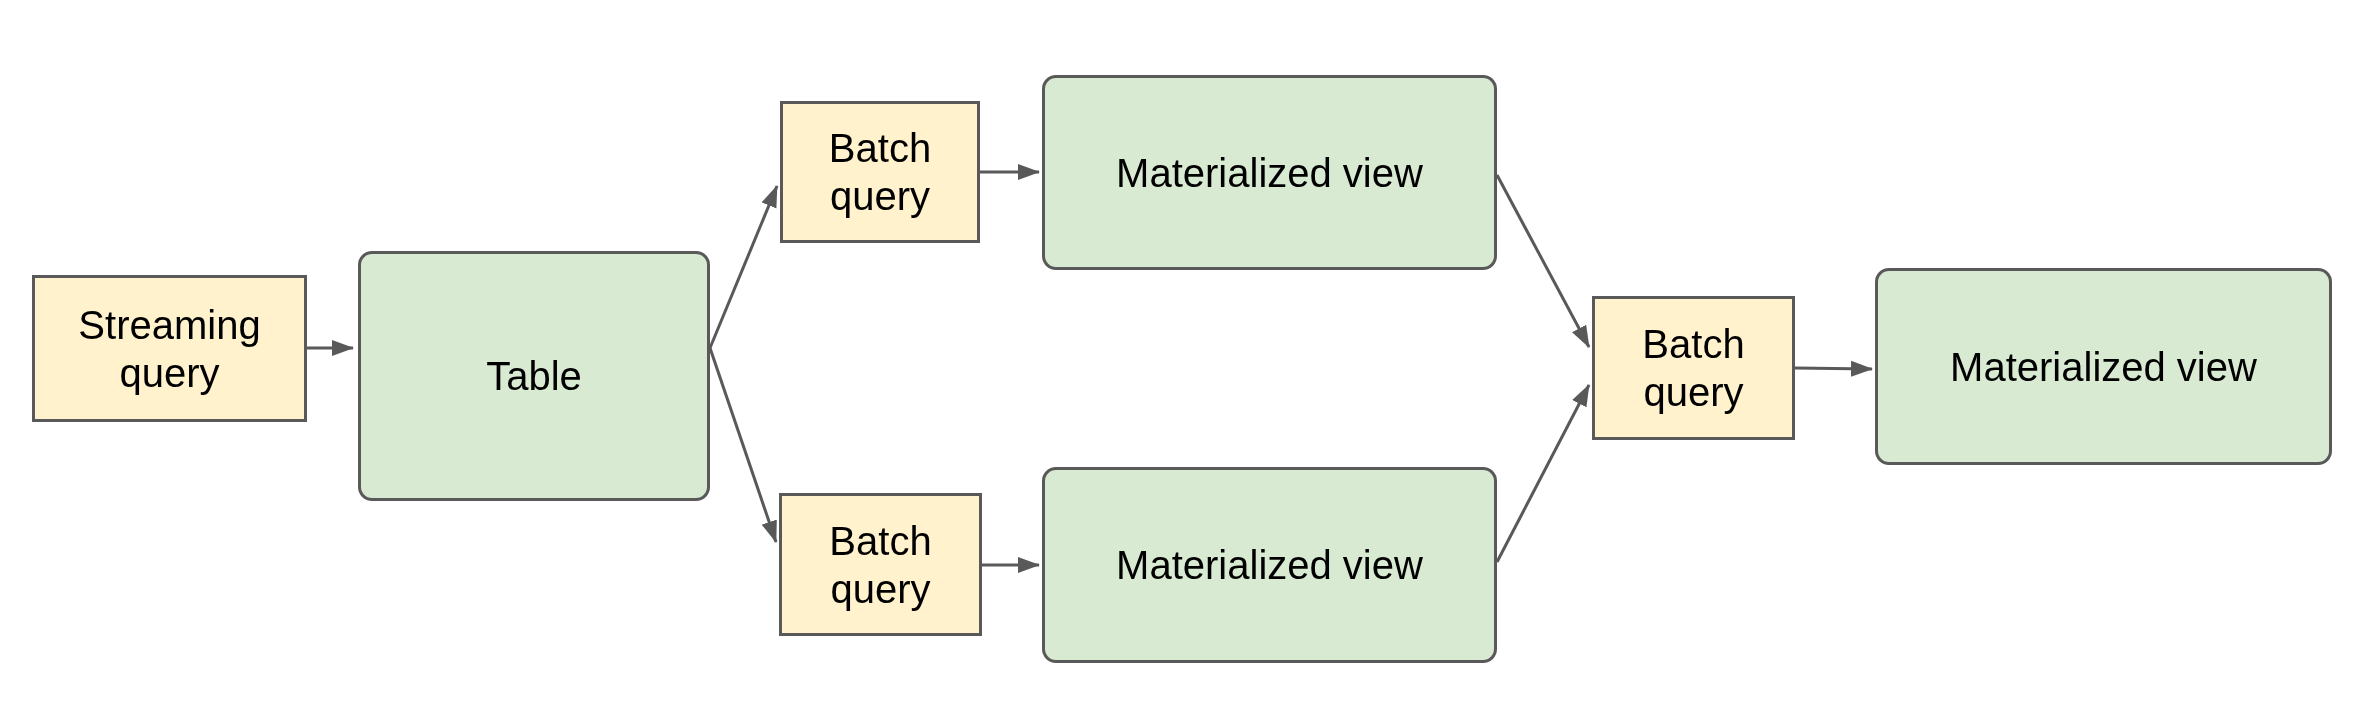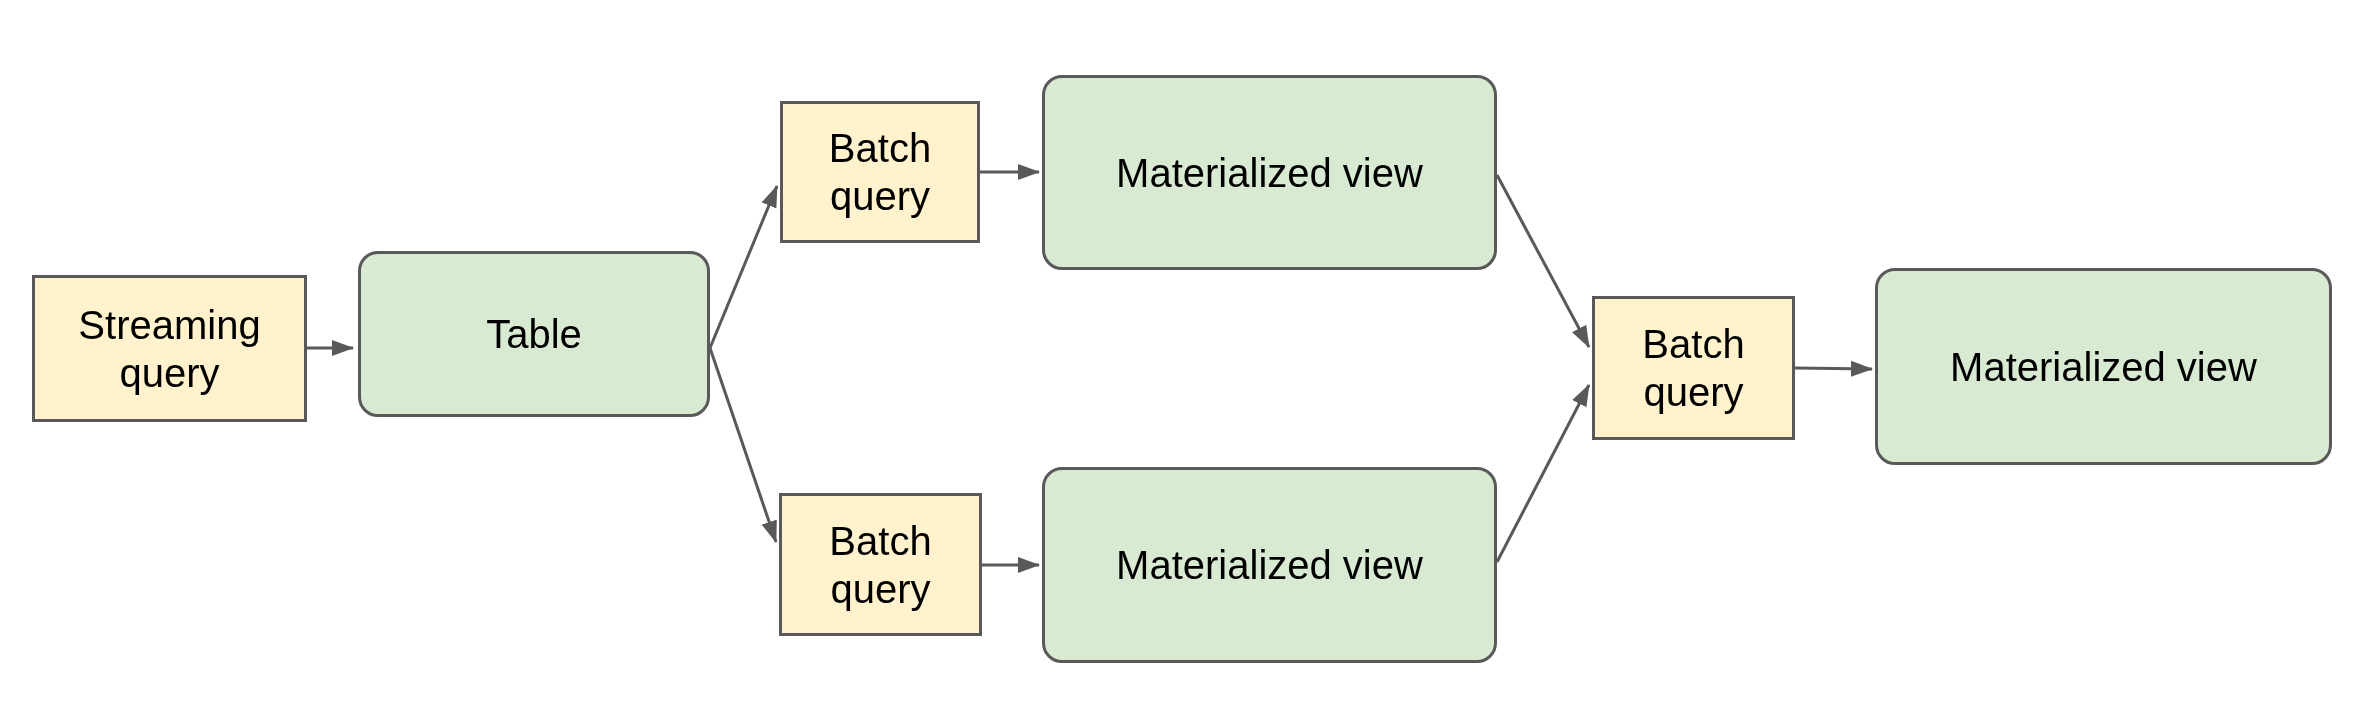--- a/index.html
+++ b/index.html
@@ -42,21 +42,21 @@
     color: var(--text-color);
     font-size: 40px;
     line-height: 1.2;
   }
   .node.query {
     background: var(--query-fill);
     justify-content: center;
   }
   .node.store {
     background: var(--store-fill);
-    border-radius: 20px;
+    border-radius: 14px;
   }
   .node .label {
     padding: 0 8px;
   }
 </style>
 </head>
 <body>
 
 <div class="canvas">
 
@@ -73,21 +73,21 @@
     <line x1="982" y1="565" x2="1039" y2="565" stroke="#595959" stroke-width="3" marker-end="url(#arrowhead)"></line>
     <line x1="1497" y1="175" x2="1589" y2="347" stroke="#595959" stroke-width="3" marker-end="url(#arrowhead)"></line>
     <line x1="1497" y1="562" x2="1589" y2="385" stroke="#595959" stroke-width="3" marker-end="url(#arrowhead)"></line>
     <line x1="1795" y1="368" x2="1872" y2="369" stroke="#595959" stroke-width="3" marker-end="url(#arrowhead)"></line>
   </svg>
 
   <div class="node query" style="left:32px; top:275px; width:275px; height:147px;">
     <span class="label">Streaming query</span>
   </div>
 
-  <div class="node store" style="left:358px; top:251px; width:352px; height:166px;">
+  <div class="node store" style="left:358px; top:251px; width:352px; height:250px;">
     <span class="label">Table</span>
   </div>
 
   <div class="node query" style="left:780px; top:101px; width:200px; height:142px;">
     <span class="label">Batch query</span>
   </div>
 
   <div class="node store" style="left:1042px; top:75px; width:455px; height:195px;">
     <span class="label">Materialized view</span>
   </div>

